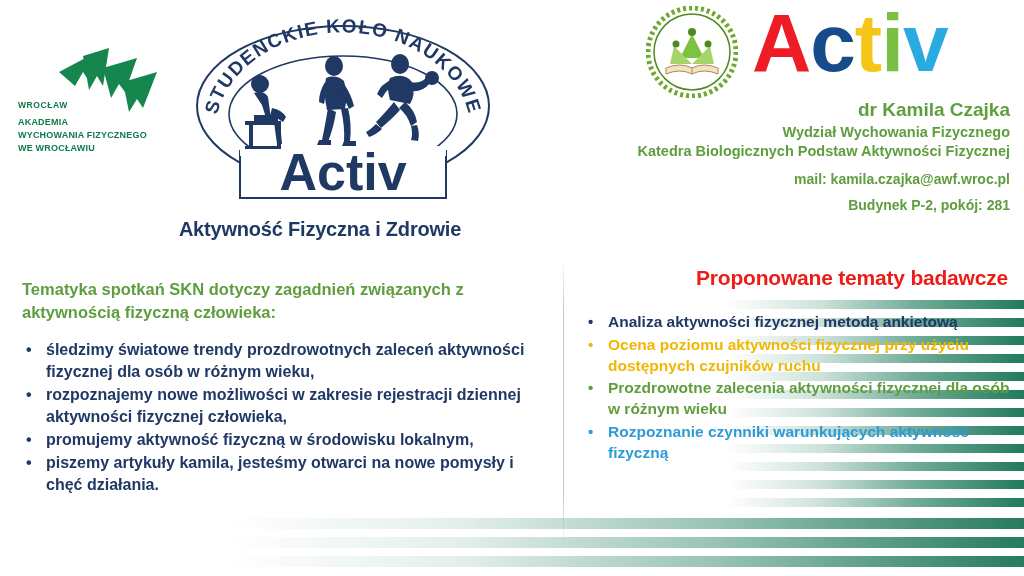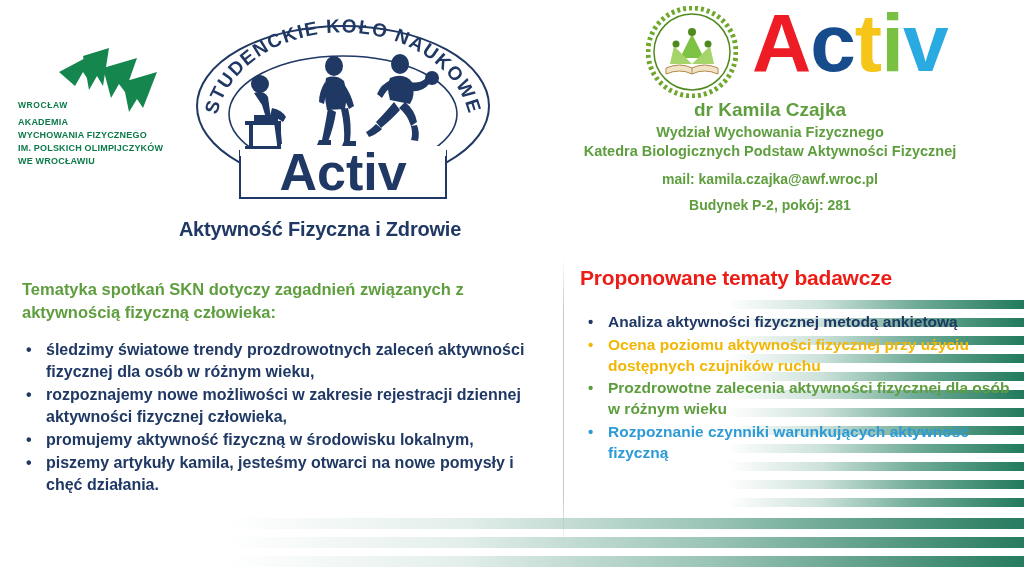--- a/index.html
+++ b/index.html
@@ -139,21 +139,21 @@
     line-height: 1;
     z-index: 2;
   }
   .activ-word span { display: inline; }
 
   .contact {
     position: absolute;
     right: 14px;
     top: 98px;
     width: 480px;
-    text-align: center;
+    text-align: right;
     color: #5E9E3E;
     font-weight: bold;
     z-index: 2;
   }
   .contact .name { font-size: 19px; line-height: 1.25; }
   .contact .dept { font-size: 14.5px; line-height: 1.28; margin-top: 1px; }
   .contact .mail { font-size: 14px; margin-top: 10px; }
   .contact .room { font-size: 14px; margin-top: 10px; }
 
   
@@ -197,21 +197,21 @@
     position: absolute;
     left: 580px;
     top: 266px;
     width: 438px;
     z-index: 2;
   }
   .right-head {
     color: #ED1C16;
     font-size: 21px;
     font-weight: bold;
-    text-align: left;
+    text-align: right;
     padding-right: 10px;
     letter-spacing: -0.2px;
   }
   .right-list {
     margin: 22px 0 0 0;
     padding: 0;
     list-style: none;
     font-size: 15.5px;
     font-weight: bold;
     line-height: 1.34;
@@ -256,21 +256,20 @@
         <path d="M6 30 L40 12 L34 36 L30 30 L22 44 Z"></path>
         <path d="M30 14 L56 6 L50 44 L44 34 L36 48 Z"></path>
         <path d="M50 26 L84 16 L72 50 L66 42 L58 56 Z"></path>
         <path d="M70 40 L104 30 L90 66 L84 57 L76 70 Z"></path>
       </g>
     </svg>
     <div class="awf-word">WROCŁAW</div>
     <div class="awf-lines">
       <div>AKADEMIA</div>
       <div>WYCHOWANIA FIZYCZNEGO</div>
-      <div>IM. POLSKICH OLIMPIJCZYKÓW</div>
       <div>WE WROCŁAWIU</div>
     </div>
   </div>
 
   <svg class="skn-logo" viewBox="0 0 310 212">
     <defs>
       <path id="arcPath" d="M 28 118 A 128 100 0 0 1 282 118" fill="none"></path>
     </defs>
 
     <ellipse cx="155" cy="104" rx="146" ry="80" fill="#ffffff" stroke="#1F3864" stroke-width="2"></ellipse>

